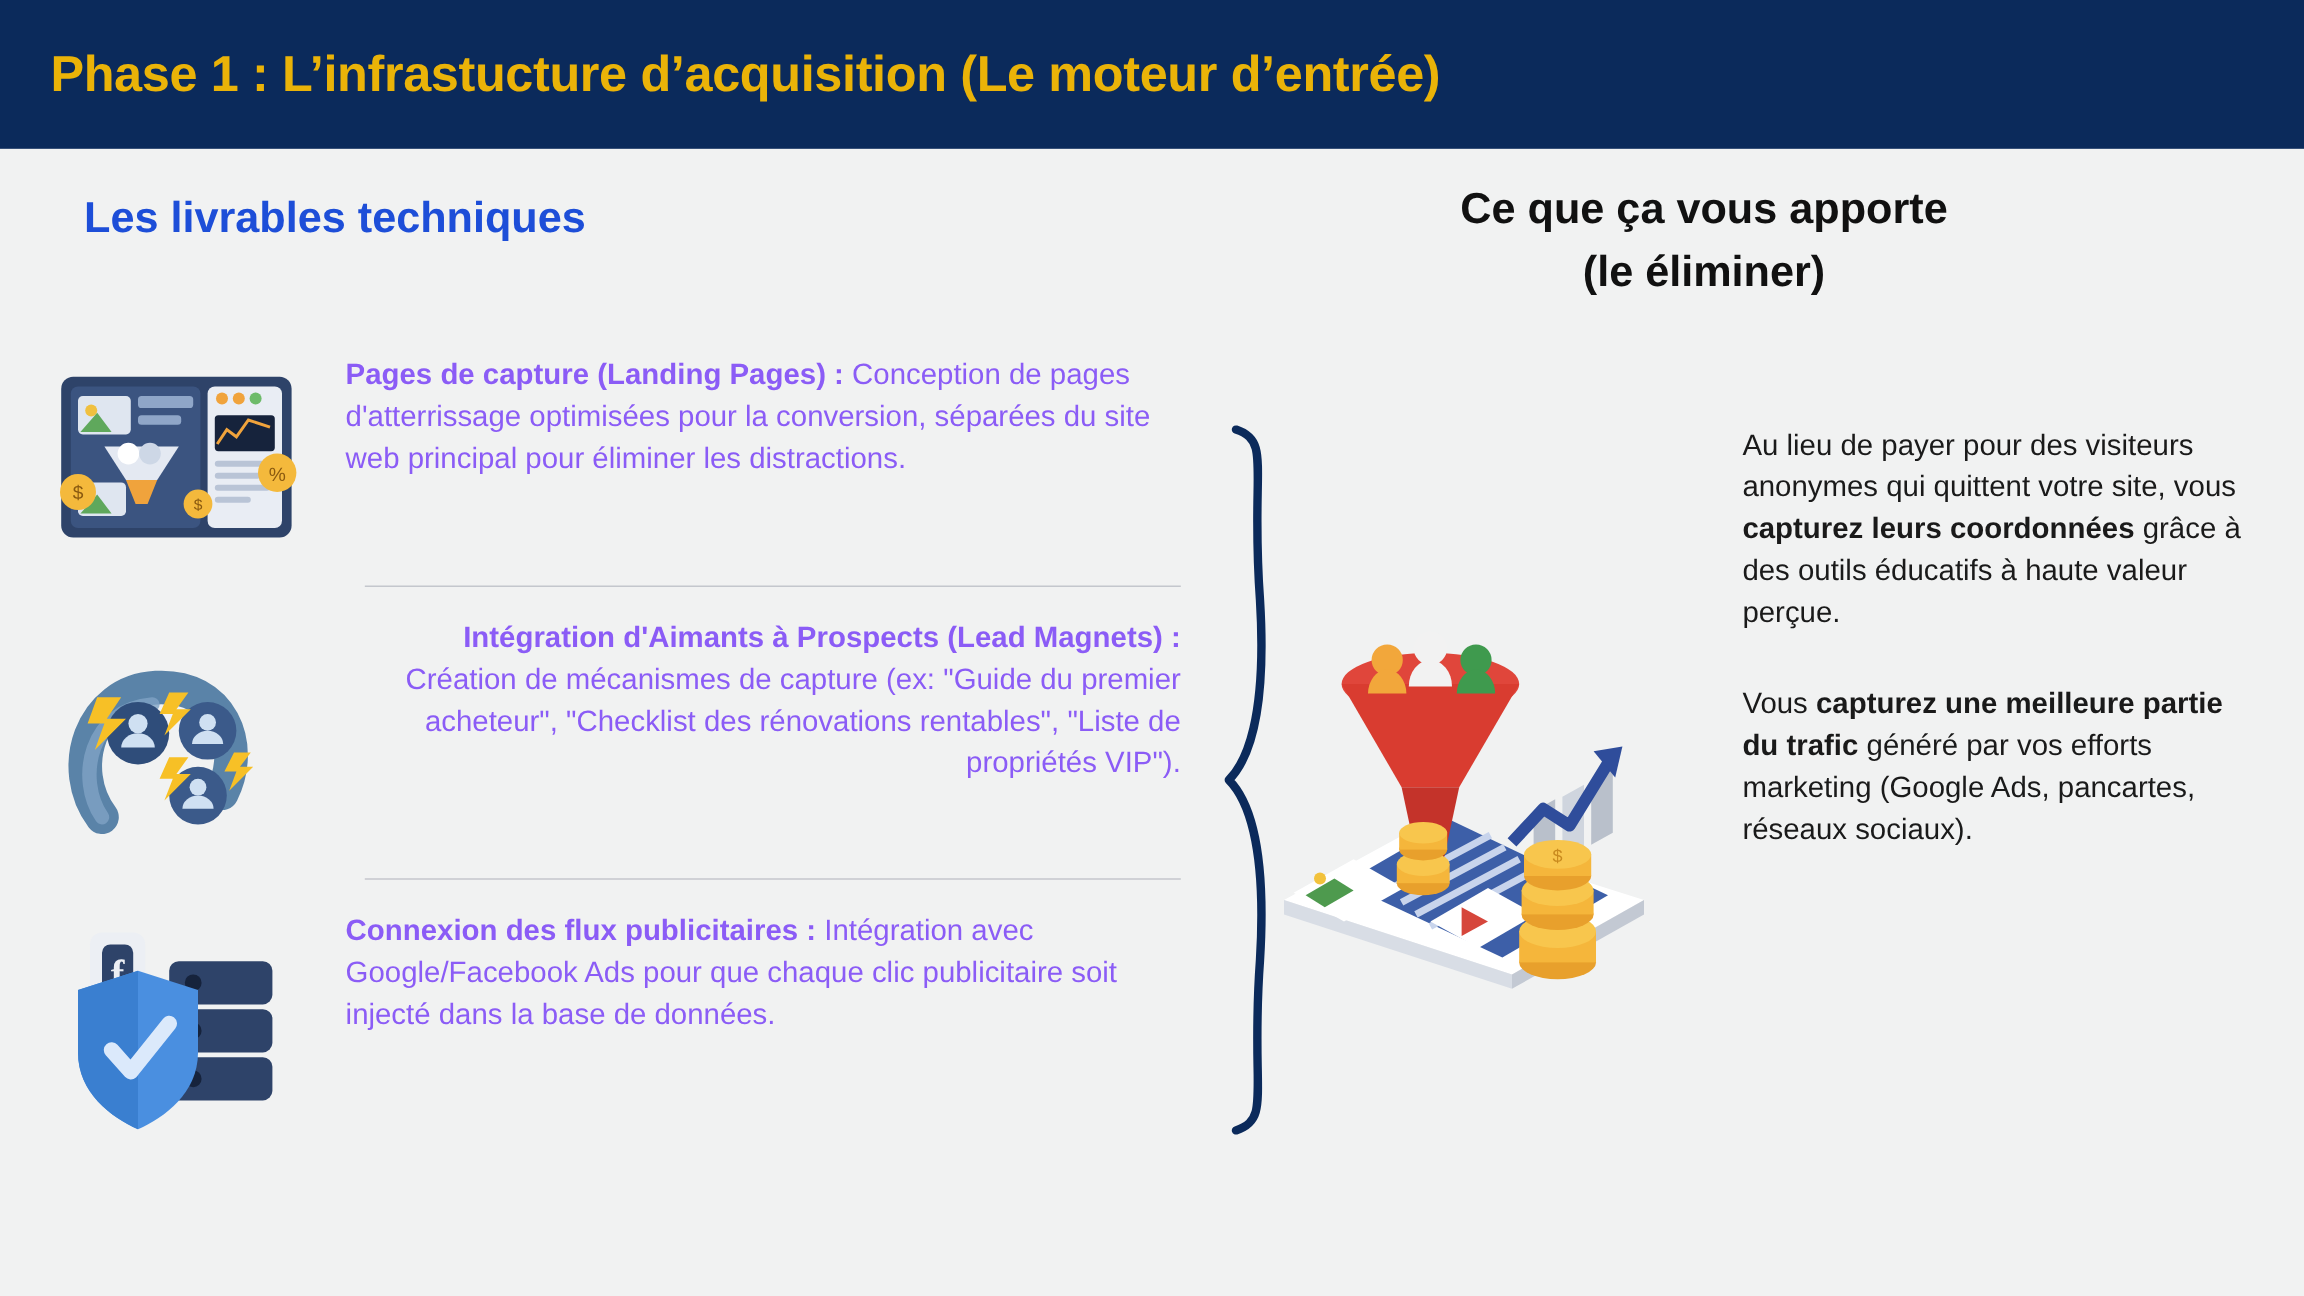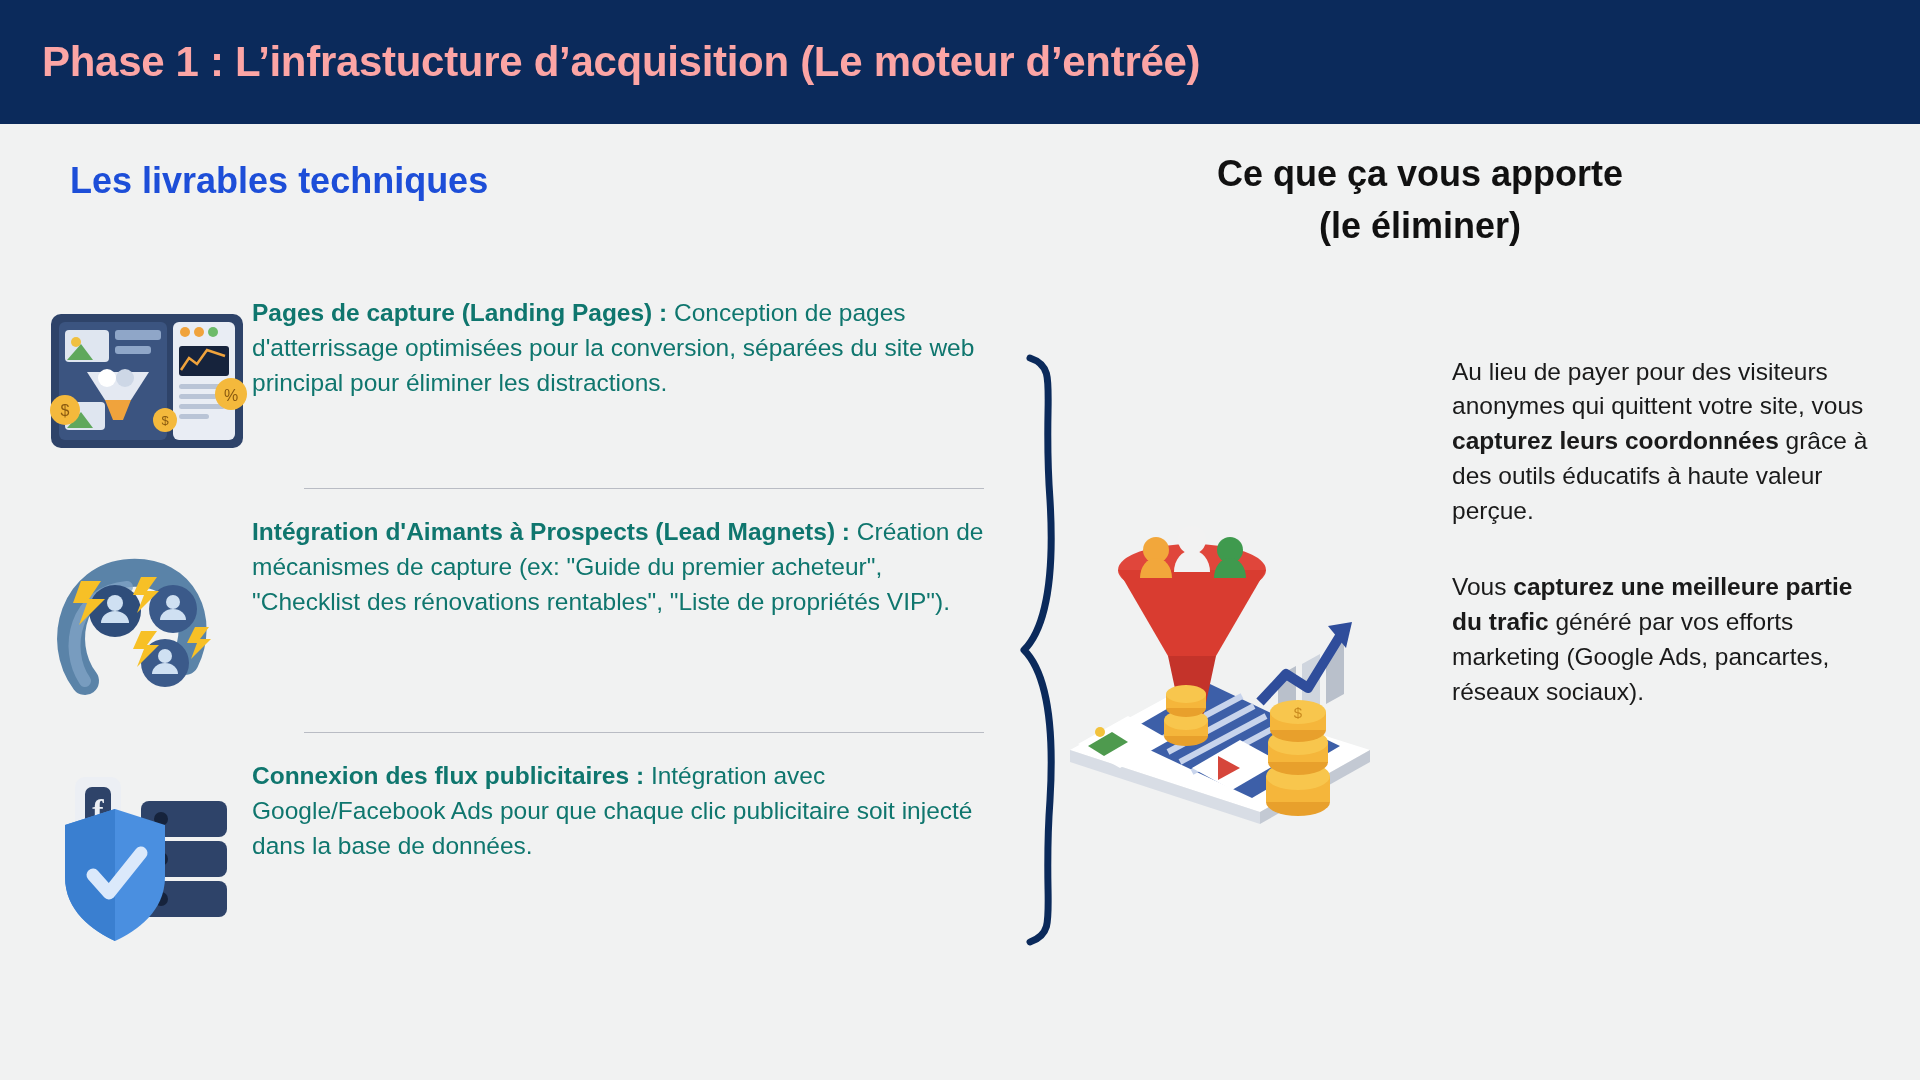--- a/index.html
+++ b/index.html
@@ -20,21 +20,21 @@
     position: absolute;
     left: 0;
     top: 0;
     width: 1920px;
     height: 124px;
     background: #0b2a5b;
     display: flex;
     align-items: center;
   }
   .header-title {
-    color: #fca5a5;
+    color: #eab308;
     font-size: 42px;
     font-weight: bold;
     letter-spacing: -0.3px;
     margin-left: 42px;
   }
 
   
   .left-heading {
     position: absolute;
     left: 70px;
@@ -71,36 +71,37 @@
     width: 210px;
     min-width: 210px;
     display: flex;
     justify-content: center;
     align-items: flex-start;
     padding-top: 6px;
   }
   .del-text {
     font-size: 24.5px;
     line-height: 1.42;
-    color: #0f766e;
+    color: #8b5cf6;
     padding-right: 18px;
+    margin-left: 36px;
   }
   .del-text b {
     font-weight: bold;
   }
   .divider {
     height: 1px;
     background: #b9bcc4;
     margin: 26px 0 26px 262px;
     width: 680px;
   }
 
   
   #item-0 { margin-bottom: 6px; }
-  #item-1 { margin-bottom: 6px; }
+  #item-1 { margin-bottom: 6px; text-align: right; }
 
   
   .results {
     position: absolute;
     left: 1452px;
     top: 330px;
     width: 430px;
   }
   .result-p {
     font-size: 24.5px;

